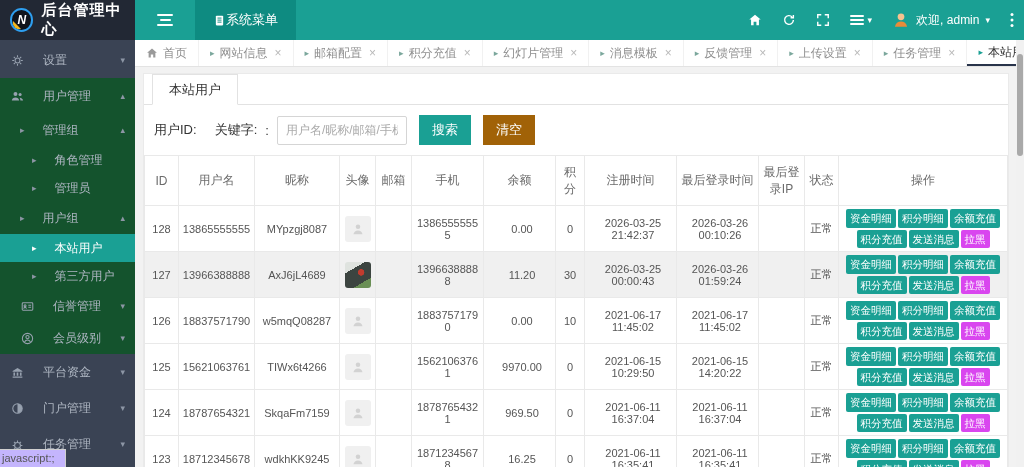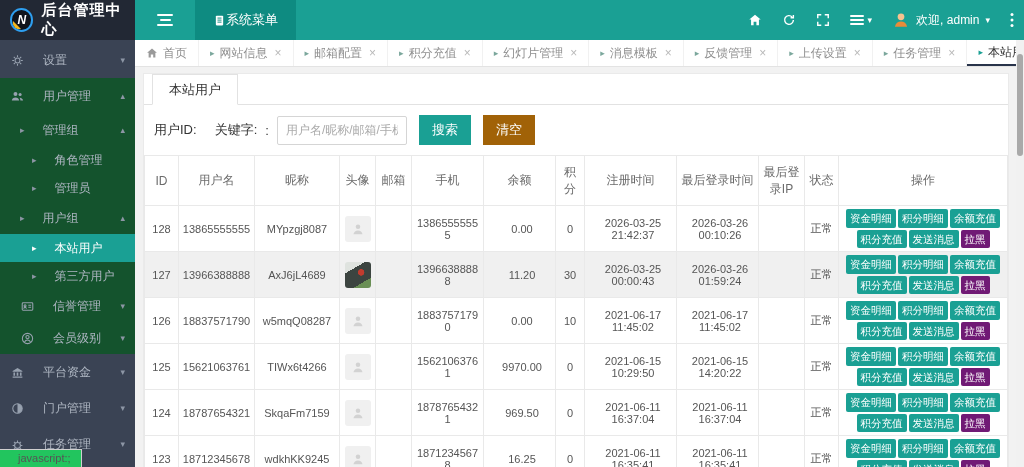--- a/index.html
+++ b/index.html
@@ -64,27 +64,27 @@
   .tbl th,.tbl td{border:1px solid #e9e9e9;text-align:center;padding:3px;word-wrap:break-word}
   .tbl th{color:#6b6b6b;font-weight:normal;height:50px;font-size:12px;background:#fff}
   .tbl td{height:34px}
   .tbl tr.highlight td{background:#f0f0f0}
   td.al{text-align:center;padding-left:8px}
   .avatar{width:26px;height:26px;border-radius:3px;background:#f0f0f0;margin:0 auto;display:flex;align-items:center;justify-content:center}
   .avatar.photo{background:
     radial-gradient(circle at 62% 40%, #c23b2e 0 3px, rgba(0,0,0,0) 3.5px),
     linear-gradient(150deg,#dfe3df 0 28%,#3c4440 28% 75%,#6a8f55 75%)}
   .abtn{display:inline-block;background:#1aa094;color:#fff;font-size:10.5px;line-height:1;padding:4px 4px;border-radius:2px;margin:1px;cursor:pointer;white-space:nowrap;border:none}
-  .abtn.orange{background:#701a75}
+  .abtn.orange{background:#d946ef}
   td.actions{padding:2px 1px}
 
   
   .scrolltrack{position:absolute;top:40px;right:0;width:8px;bottom:0;background:#f1f1f1;z-index:40}
   .scrollthumb{position:absolute;top:14px;left:1px;width:6px;height:102px;background:#a9a9a9;border-radius:3px}
-  .statusbar{position:absolute;left:0;bottom:0;background:#22c55e;border:1px solid #cfcfcf;border-left:none;border-bottom:none;padding:2px 10px 3px 18px;font-size:11px;color:#555;z-index:50}
+  .statusbar{position:absolute;left:0;bottom:0;background:#c4b5fd;border:1px solid #cfcfcf;border-left:none;border-bottom:none;padding:2px 10px 3px 2px;font-size:11px;color:#555;z-index:50}
   svg{display:block}
 </style>
 </head>
 <body>
 
 <div class="header">
   <div class="logo">
     <div class="logo-badge">N</div>
     <div class="logo-text">后台管理中心</div>
   </div>

